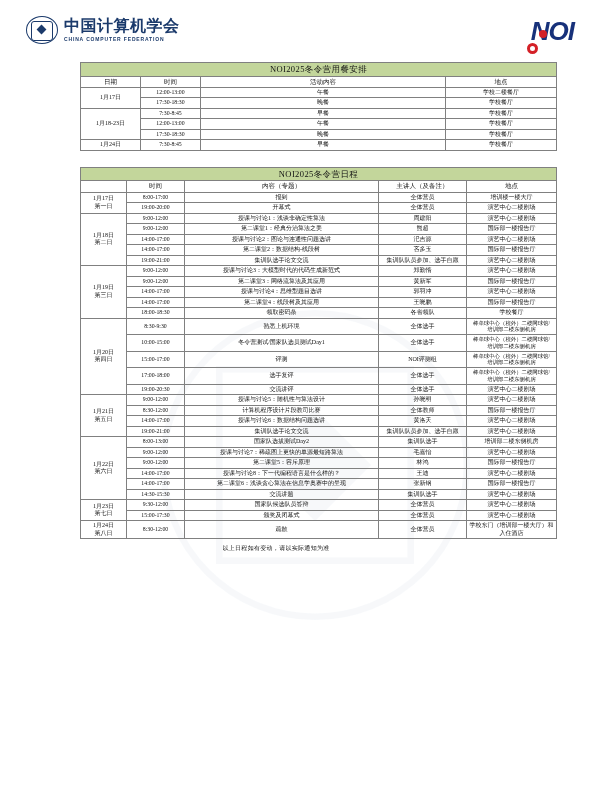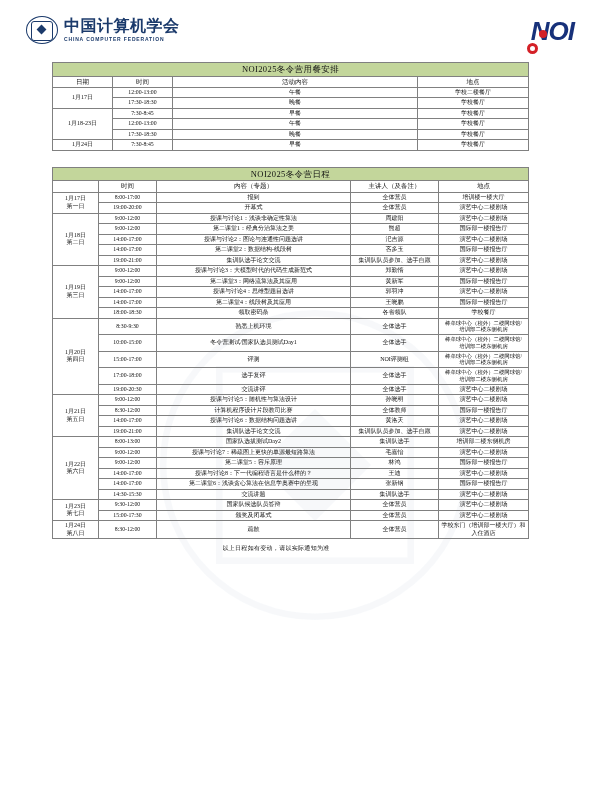--- a/index.html
+++ b/index.html
@@ -116,21 +116,21 @@
     height: 330px;
     opacity: 0.05;
     pointer-events: none;
     z-index: 0;
   }
 
   
   .tables-wrap {
     position: relative;
     z-index: 1;
-    padding: 0 52px;
+    padding: 0 80px;
     box-sizing: border-box;
     width: 552px;
   }
   table.noi {
     border-collapse: collapse;
     width: 476px;
     table-layout: fixed;
     font-size: 6px;
   }
   table.noi td, table.noi th {

